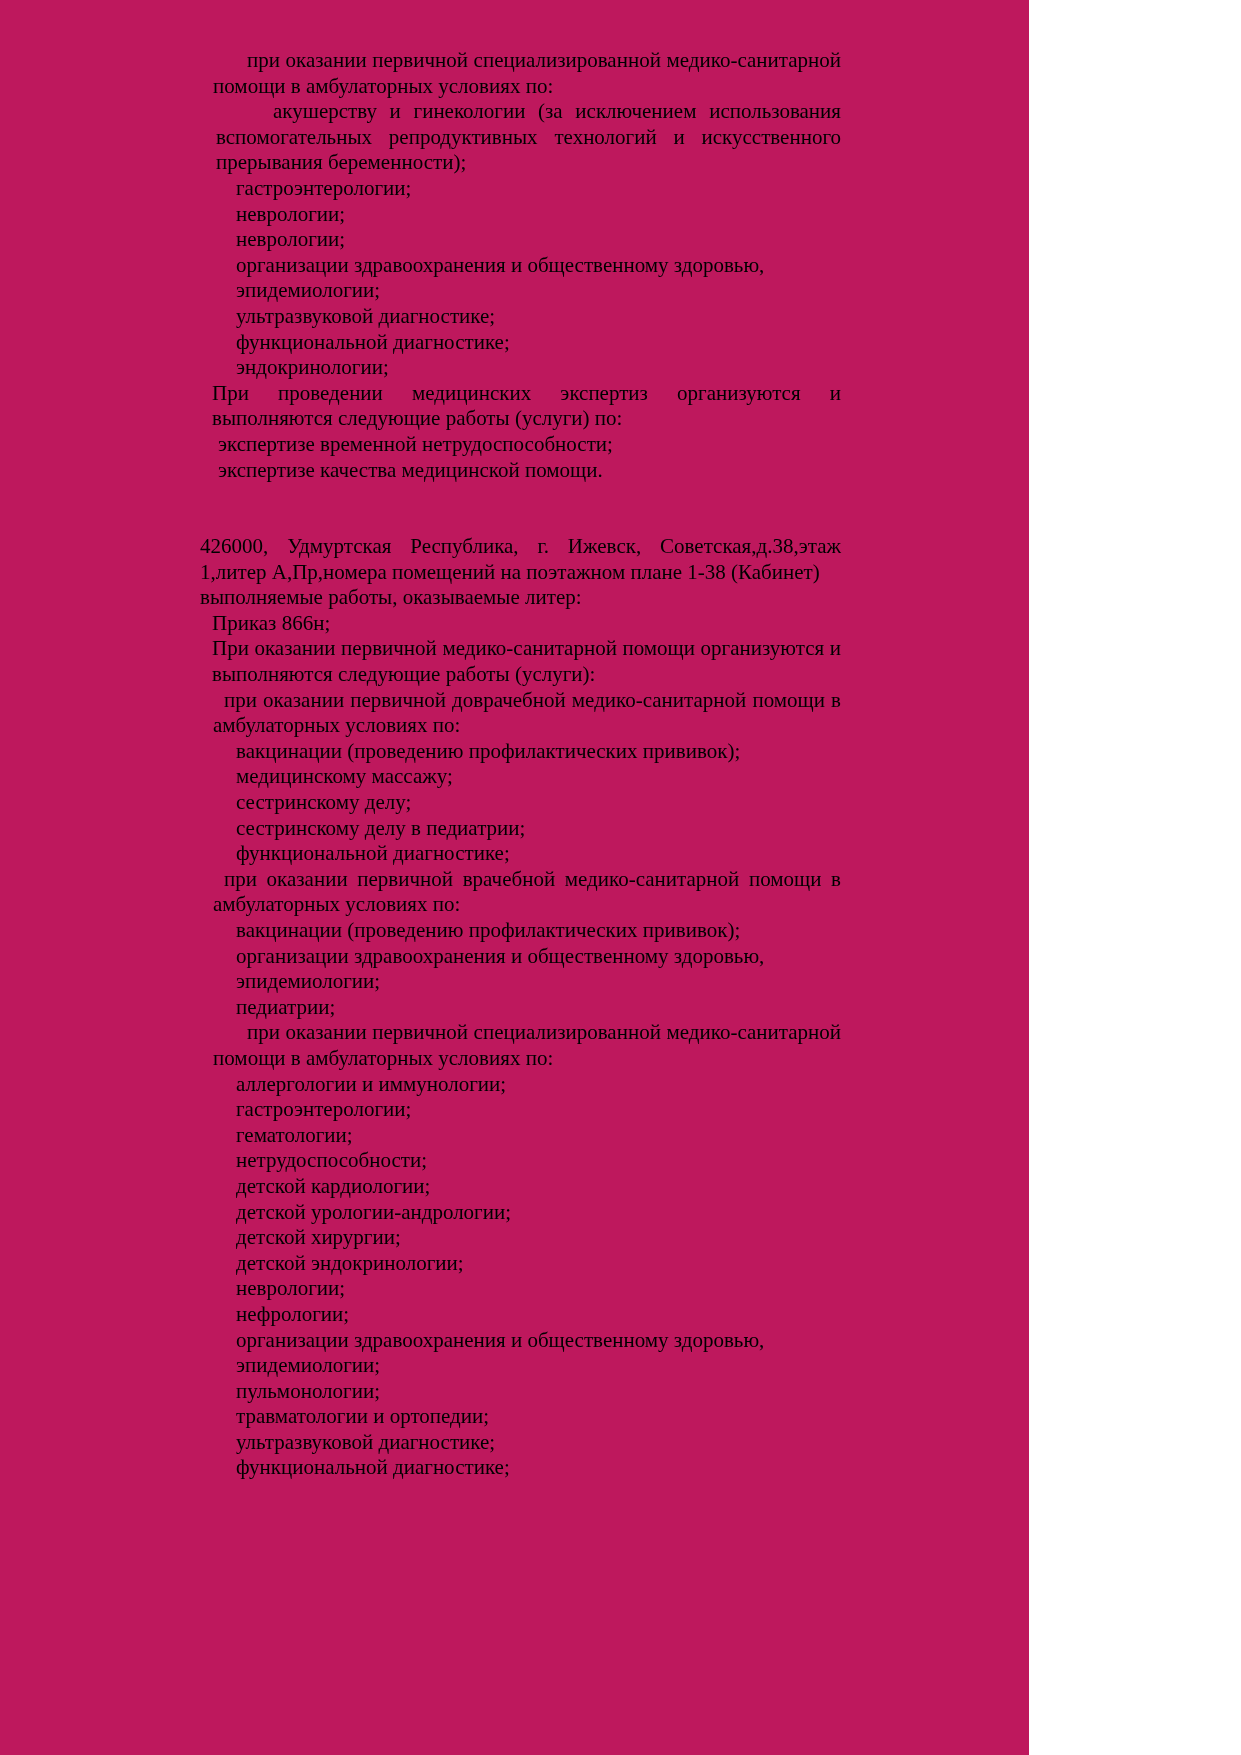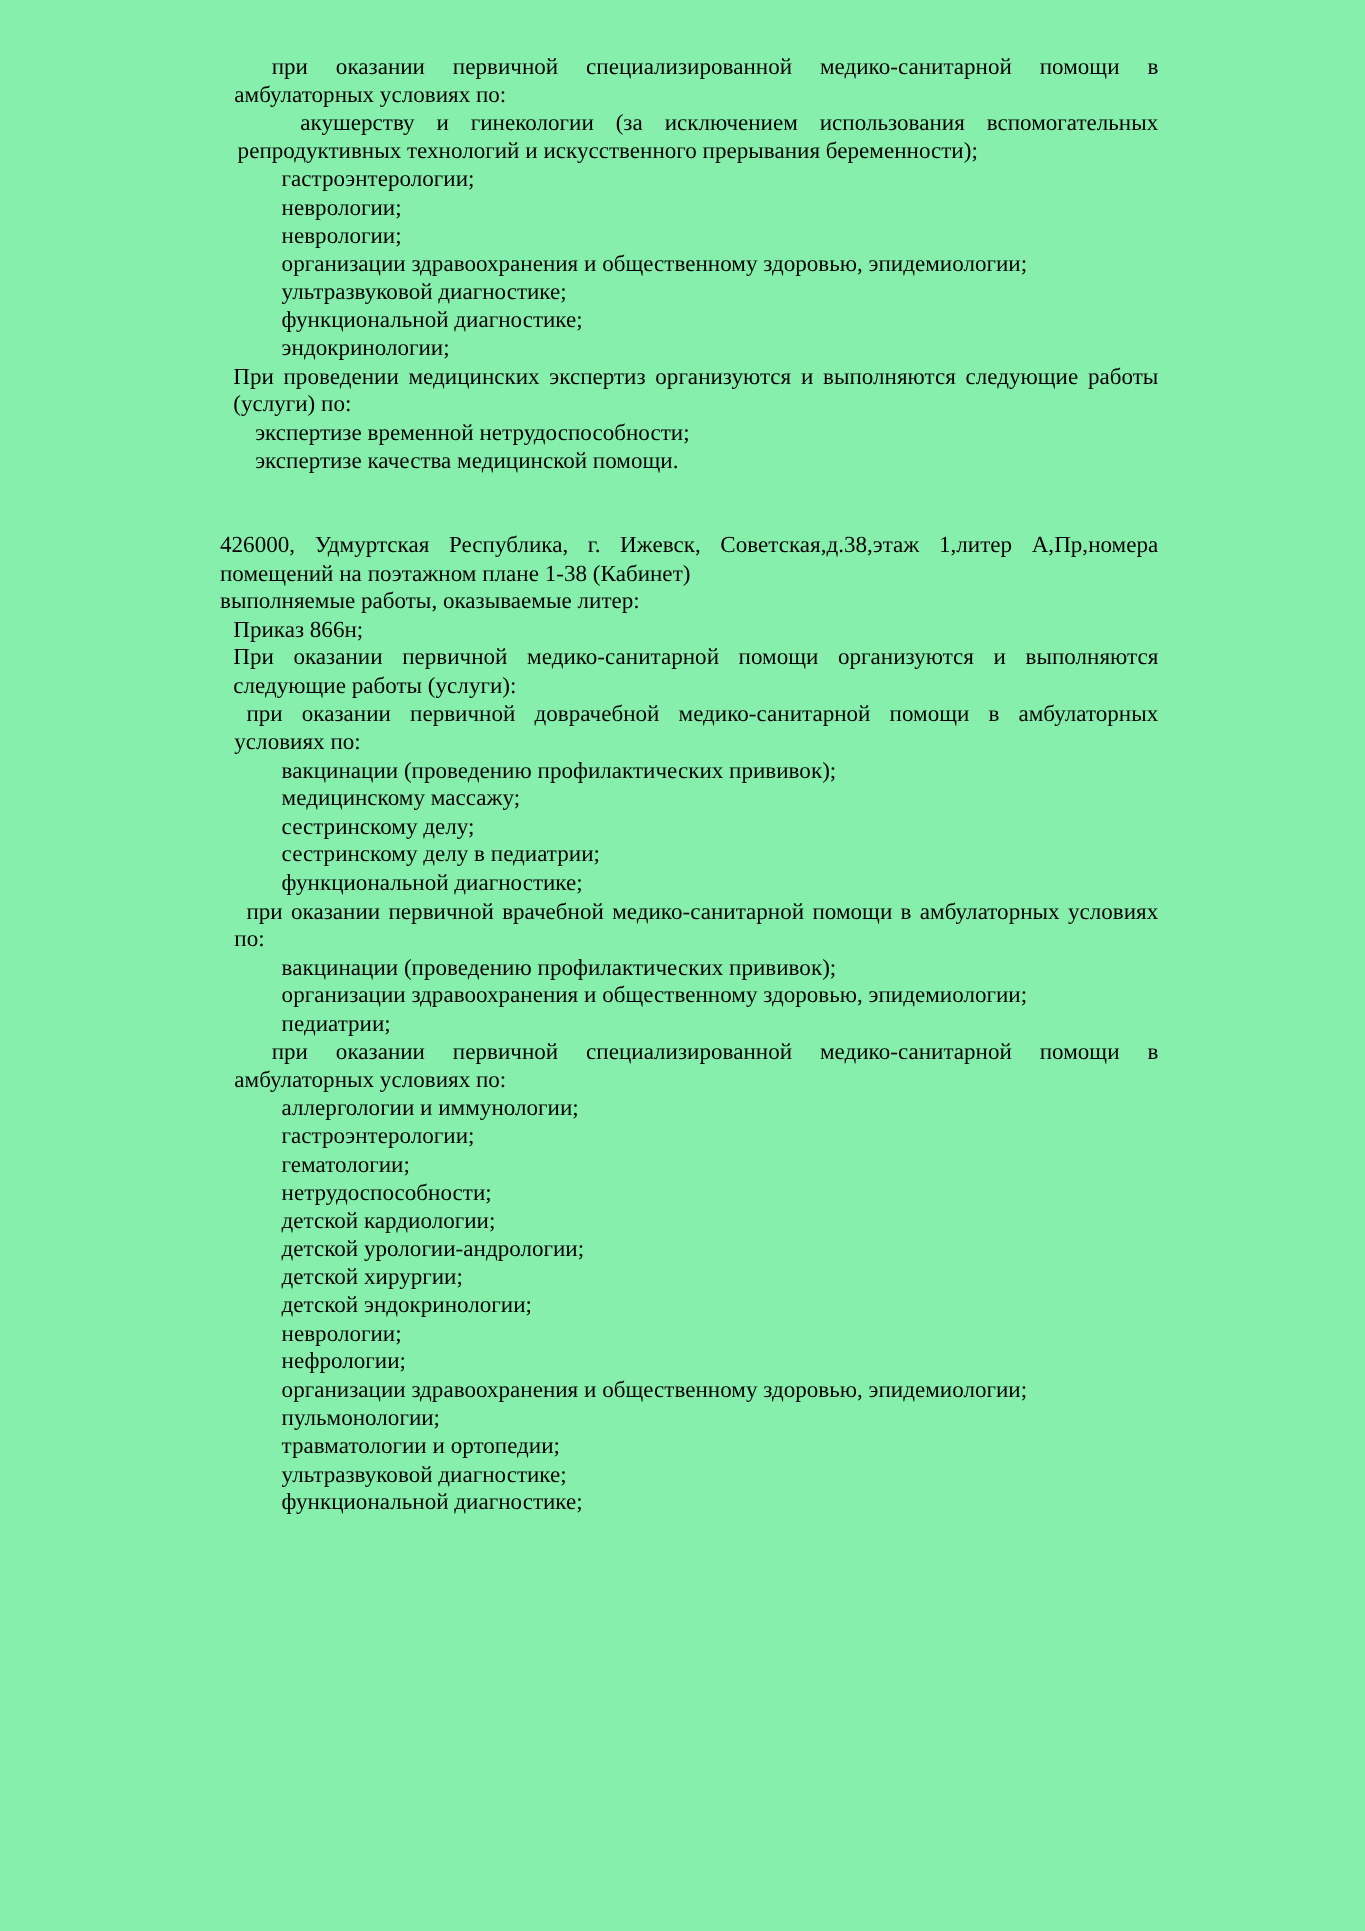--- a/index.html
+++ b/index.html
@@ -10,40 +10,40 @@
   body {
     width: 1241px;
     min-height: 1755px;
     font-family: "Liberation Serif", "DejaVu Serif", serif;
     color: #000000;
     font-size: 21px;
     line-height: 25.6px;
   }
   .page {
     box-sizing: border-box;
-    width: 1241px;
+    width: 1029px;
     min-height: 1755px;
     padding: 48px 188px 40px 200px;
-    background: #86efac;
+    background: #be185d;
   }
   .block { margin: 0; }
   
   .p0 { text-align: justify; }
   
   .p1 { margin-left: 12px; text-align: justify; }
   
   .p2 { margin-left: 13px; text-indent: 11px; text-align: justify; }
   
   .p3 { margin-left: 13px; text-indent: 34px; text-align: justify; }
   
   .p4 { margin-left: 16px; text-indent: 57px; text-align: justify; }
   
-  .li { margin-left: 56px; }
+  .li { margin-left: 36px; }
   
-  .li2 { margin-left: 32px; }
+  .li2 { margin-left: 18px; }
   .spacer { height: 51px; }
 </style>
 </head>
 <body>
 
 <div class="page">
     <div class="block p3">при оказании первичной специализированной медико-санитарной помощи в амбулаторных условиях по:</div>
     <div class="block p4">акушерству и гинекологии (за исключением использования вспомогательных репродуктивных технологий и искусственного прерывания беременности);</div>
     <div class="block li">гастроэнтерологии;</div>
     <div class="block li">неврологии;</div>

